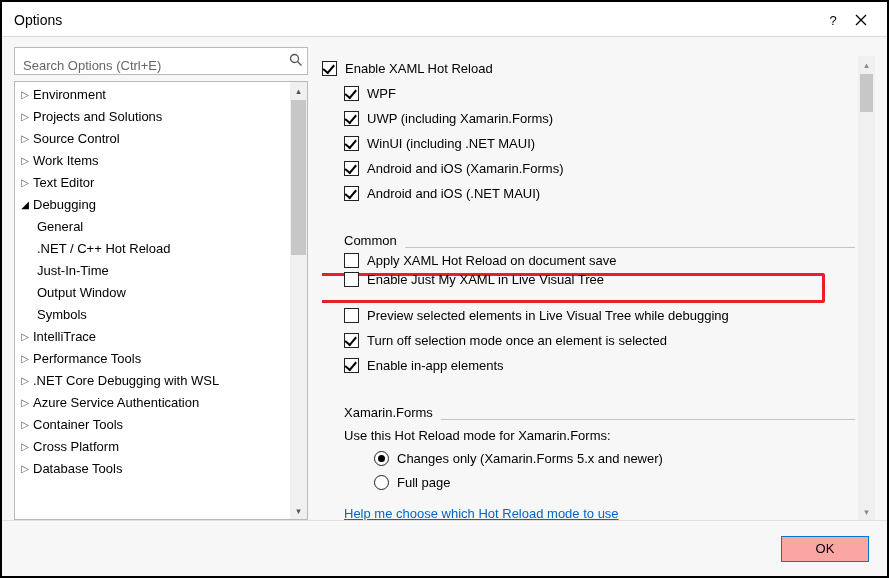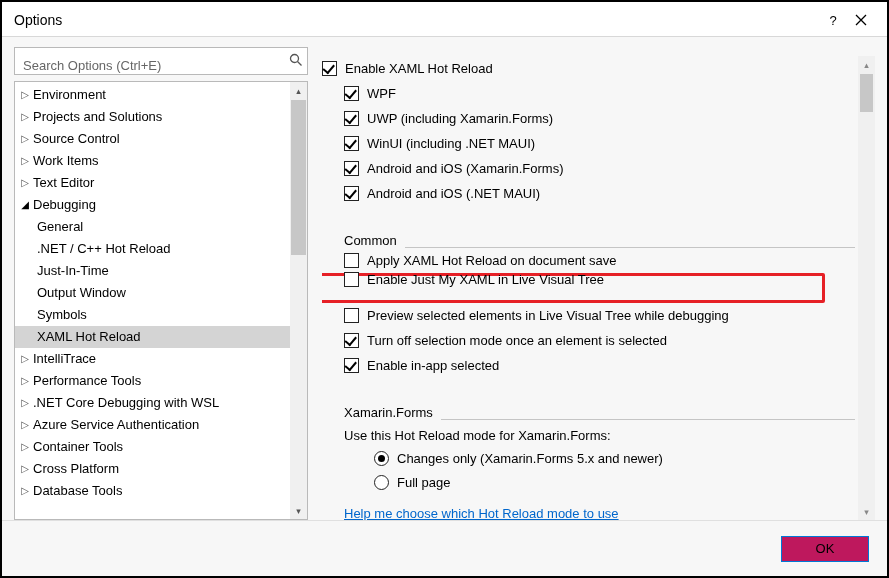--- a/index.html
+++ b/index.html
@@ -228,21 +228,21 @@
     display: flex;
     justify-content: flex-end;
     align-items: center;
     padding-right: 18px;
     gap: 10px;
     border-top: 1px solid #e0e0e0;
   }
   .btn {
     width: 88px; height: 26px;
     border: 1px solid #adadad;
-    background: #be185d;
+    background: #fca5a5;
     display: flex; align-items: center; justify-content: center;
     cursor: pointer;
   }
   .btn.primary { border: 1px solid #0078d7; }
 </style>
 </head>
 <body>
 
 <div class="dialog">
 
@@ -306,23 +306,20 @@
           </div>
           <div class="tree-item level-1">
             <span class="label">Just-In-Time</span>
           </div>
           <div class="tree-item level-1">
             <span class="label">Output Window</span>
           </div>
           <div class="tree-item level-1">
             <span class="label">Symbols</span>
           </div>
-          <div class="tree-item level-1 selected">
-            <span class="label">XAML Hot Reload</span>
-          </div>
           <div class="tree-item">
             <span class="arrow">▷</span>
             <span class="label">IntelliTrace</span>
           </div>
           <div class="tree-item">
             <span class="arrow">▷</span>
             <span class="label">Performance Tools</span>
           </div>
           <div class="tree-item">
             <span class="arrow">▷</span>
@@ -392,21 +389,21 @@
           <div class="cb-row ind-1">
             <span class="cb"></span>
             <span>Preview selected elements in Live Visual Tree while debugging</span>
           </div>
           <div class="cb-row ind-1">
             <span class="cb checked"></span>
             <span>Turn off selection mode once an element is selected</span>
           </div>
           <div class="cb-row ind-1">
             <span class="cb checked"></span>
-            <span>Enable in-app selected</span>
+            <span>Enable in-app elements</span>
           </div>
         </div>
 
       <div class="group-header">
         <span>Xamarin.Forms</span>
         <span class="line"></span>
       </div>
       <div class="hint">Use this Hot Reload mode for Xamarin.Forms:</div>
       <div id="radio-list">
           <div class="radio-row">

